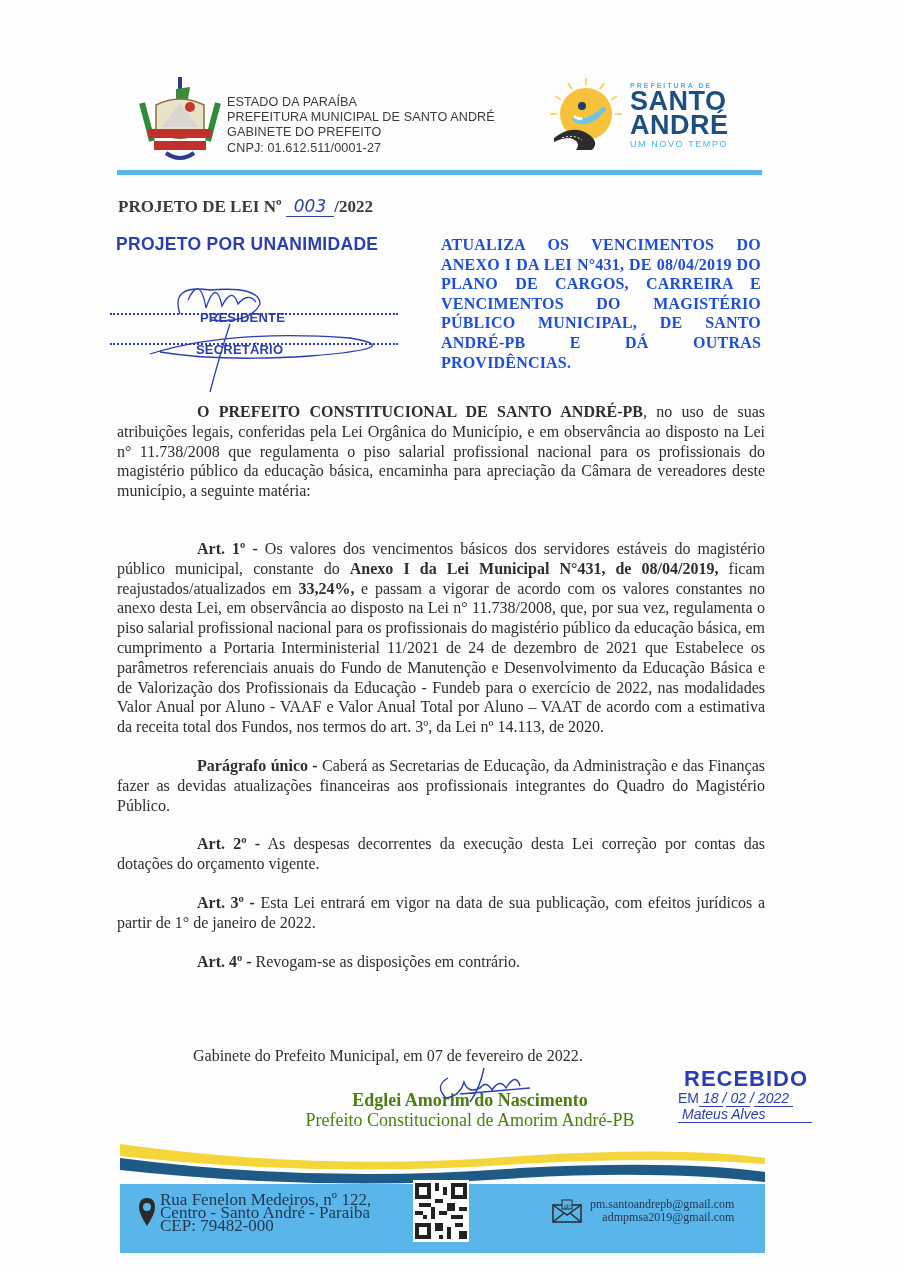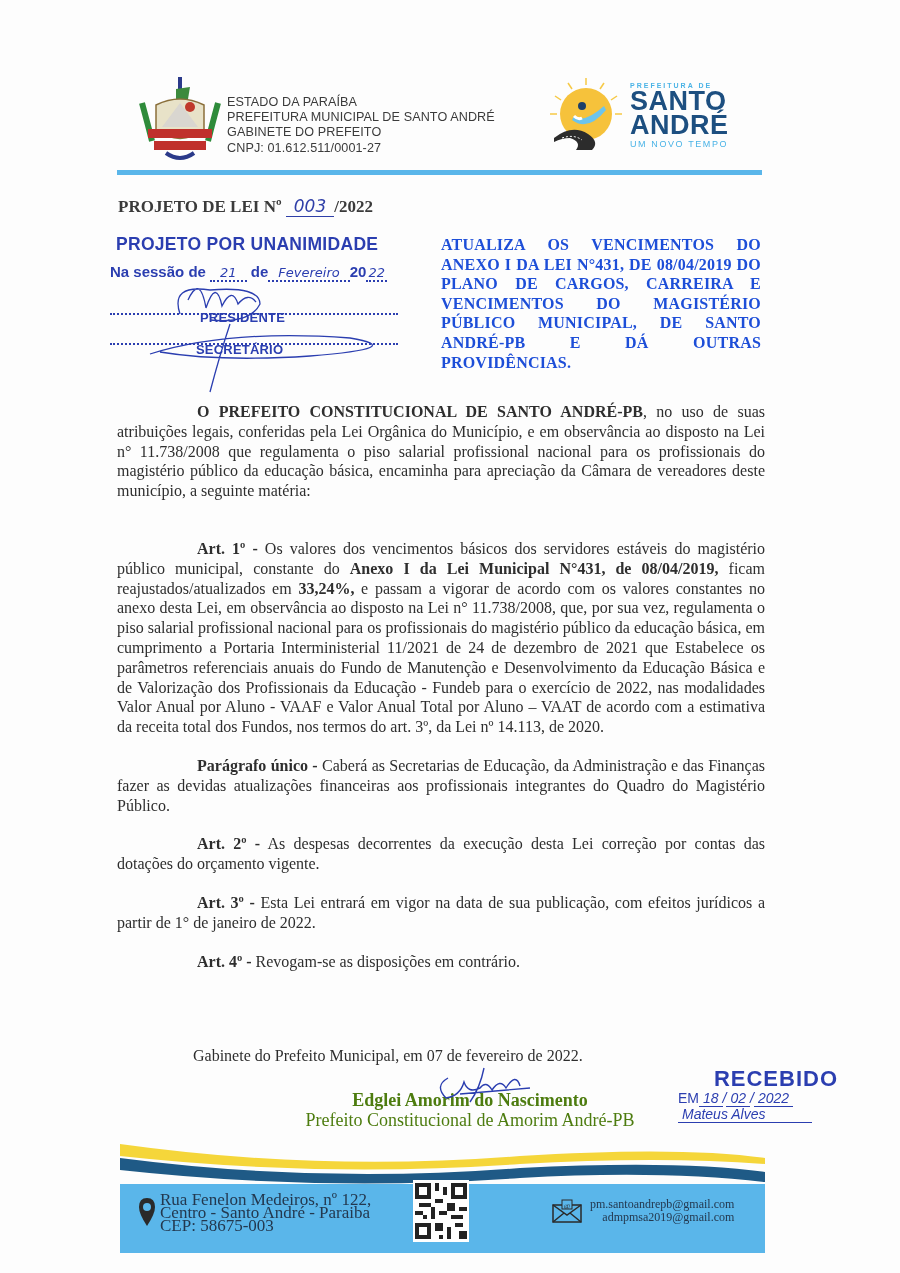--- a/index.html
+++ b/index.html
@@ -36,21 +36,21 @@
   .body { left: 117px; top: 402px; width: 648px; font-size: 16px; line-height: 19.8px; color: #2e2e2e; text-align: justify; }
   .body p { margin: 0; }
   .body .indent { text-indent: 80px; }
   .body .gap1 { margin-top: 20px; }
 
   .closing { left: 117px; top: 1046px; width: 648px; font-size: 16px; line-height: 20px; color: #2e2e2e; }
   .signer { left: 300px; top: 1090px; width: 340px; text-align: center; font-size: 18px; line-height: 20px; color: #4d7c0f; }
   .sig-mayor { left: 420px; top: 1058px; width: 120px; height: 50px; }
 
   .received { left: 678px; top: 1066px; width: 160px; font-family: "Liberation Sans", sans-serif; color: #2b3eb0; }
-  .received .title { font-size: 22px; font-weight: bold; letter-spacing: 1px; margin-left: 6px; text-align: right; }
+  .received .title { font-size: 22px; font-weight: bold; letter-spacing: 1px; margin-left: 6px; }
   .received .date { font-size: 14px; font-style: italic; margin-top: -2px; }
   .received .date span { border-bottom: 1.5px solid #2b3eb0; padding: 0 4px; }
   .received .name { font-size: 14px; font-style: italic; border-bottom: 1.5px solid #2b3eb0; width: 130px; padding-left: 4px; }
 
   
   .footer-wave { left: 120px; top: 1142px; width: 645px; height: 70px; }
   .footer-band { left: 120px; top: 1173px; width: 645px; height: 80px; background: #5ab6ea; }
   .footer-address { left: 138px; top: 1193px; font-size: 17px; line-height: 13px; color: #23384f; display: flex; align-items: flex-start; }
   .footer-address .pin { width: 18px; height: 30px; margin-right: 4px; margin-top: 4px; }
   .qr { left: 413px; top: 1180px; width: 56px; height: 62px; background: #fff; padding: 2px; box-sizing: border-box; }
@@ -111,25 +111,20 @@
 </div>
 <div class="abs header-rule"></div>
 
 <div class="abs bill-number">
   <span>PROJETO DE LEI Nº</span>
   <span class="hand">003</span><span>/2022</span>
 </div>
 
 <div class="abs stamp">
   <div class="approved">PROJETO POR UNANIMIDADE</div>
-  <div class="session">
-    <span>Na sessão de</span>
-    <span class="hand">21</span>
-    <span>de</span><span class="hand">Fevereiro</span><span>20</span><span class="hand" style="padding:0 2px">22</span>
-  </div>
   <div class="line" style="top:79px"></div>
   <div class="role" style="left:90px; top:76px;">PRESIDENTE</div>
   <div class="line" style="top:109px"></div>
   <div class="role" style="left:86px; top:108px;text-align:right;">SECRETÁRIO</div>
   <svg class="sig-overlay" style="position:absolute;left:0;top:0" width="300" height="160">
     <path d="M70,80 Q60,50 100,56 Q150,52 150,70 Q140,90 100,86 M78,66 Q90,40 96,74 Q106,44 112,72 Q122,52 128,70 Q138,58 146,68" stroke="#2b3eb0" stroke-width="1.3" fill="none"></path>
     <path d="M40,120 Q120,95 240,104 Q300,114 200,122 Q110,128 50,118 M120,90 Q110,120 100,158" stroke="#2b3eb0" stroke-width="1.3" fill="none"></path>
   </svg>
 </div>
 
@@ -172,21 +167,21 @@
 </svg>
 <div class="abs footer-band" style="top:1184px; height:69px;"></div>
 <div class="abs footer-address">
   <svg class="pin" viewBox="0 0 18 30">
     <path d="M9,1 Q1,1 1,10 Q1,17 9,29 Q17,17 17,10 Q17,1 9,1 Z" fill="#2a2a2a"></path>
     <circle cx="9" cy="10" r="4" fill="#5ab6ea"></circle>
   </svg>
   <div>
     <div>Rua Fenelon Medeiros, nº 122,</div>
     <div>Centro - Santo André - Paraiba</div>
-    <div>CEP: 58675-003</div>
+    <div>CEP: 79482-000</div>
   </div>
 </div>
 <div class="abs qr">
   <svg width="52" height="58" viewBox="0 0 13 14" shape-rendering="crispEdges">
     <rect x="0" y="0" width="4" height="4" fill="#222"></rect>
       <rect x="1" y="1" width="2" height="2" fill="#fff"></rect>
     <rect x="9" y="0" width="4" height="4" fill="#222"></rect>
       <rect x="10" y="1" width="2" height="2" fill="#fff"></rect>
     <rect x="0" y="10" width="4" height="4" fill="#222"></rect>
       <rect x="1" y="11" width="2" height="2" fill="#fff"></rect>

